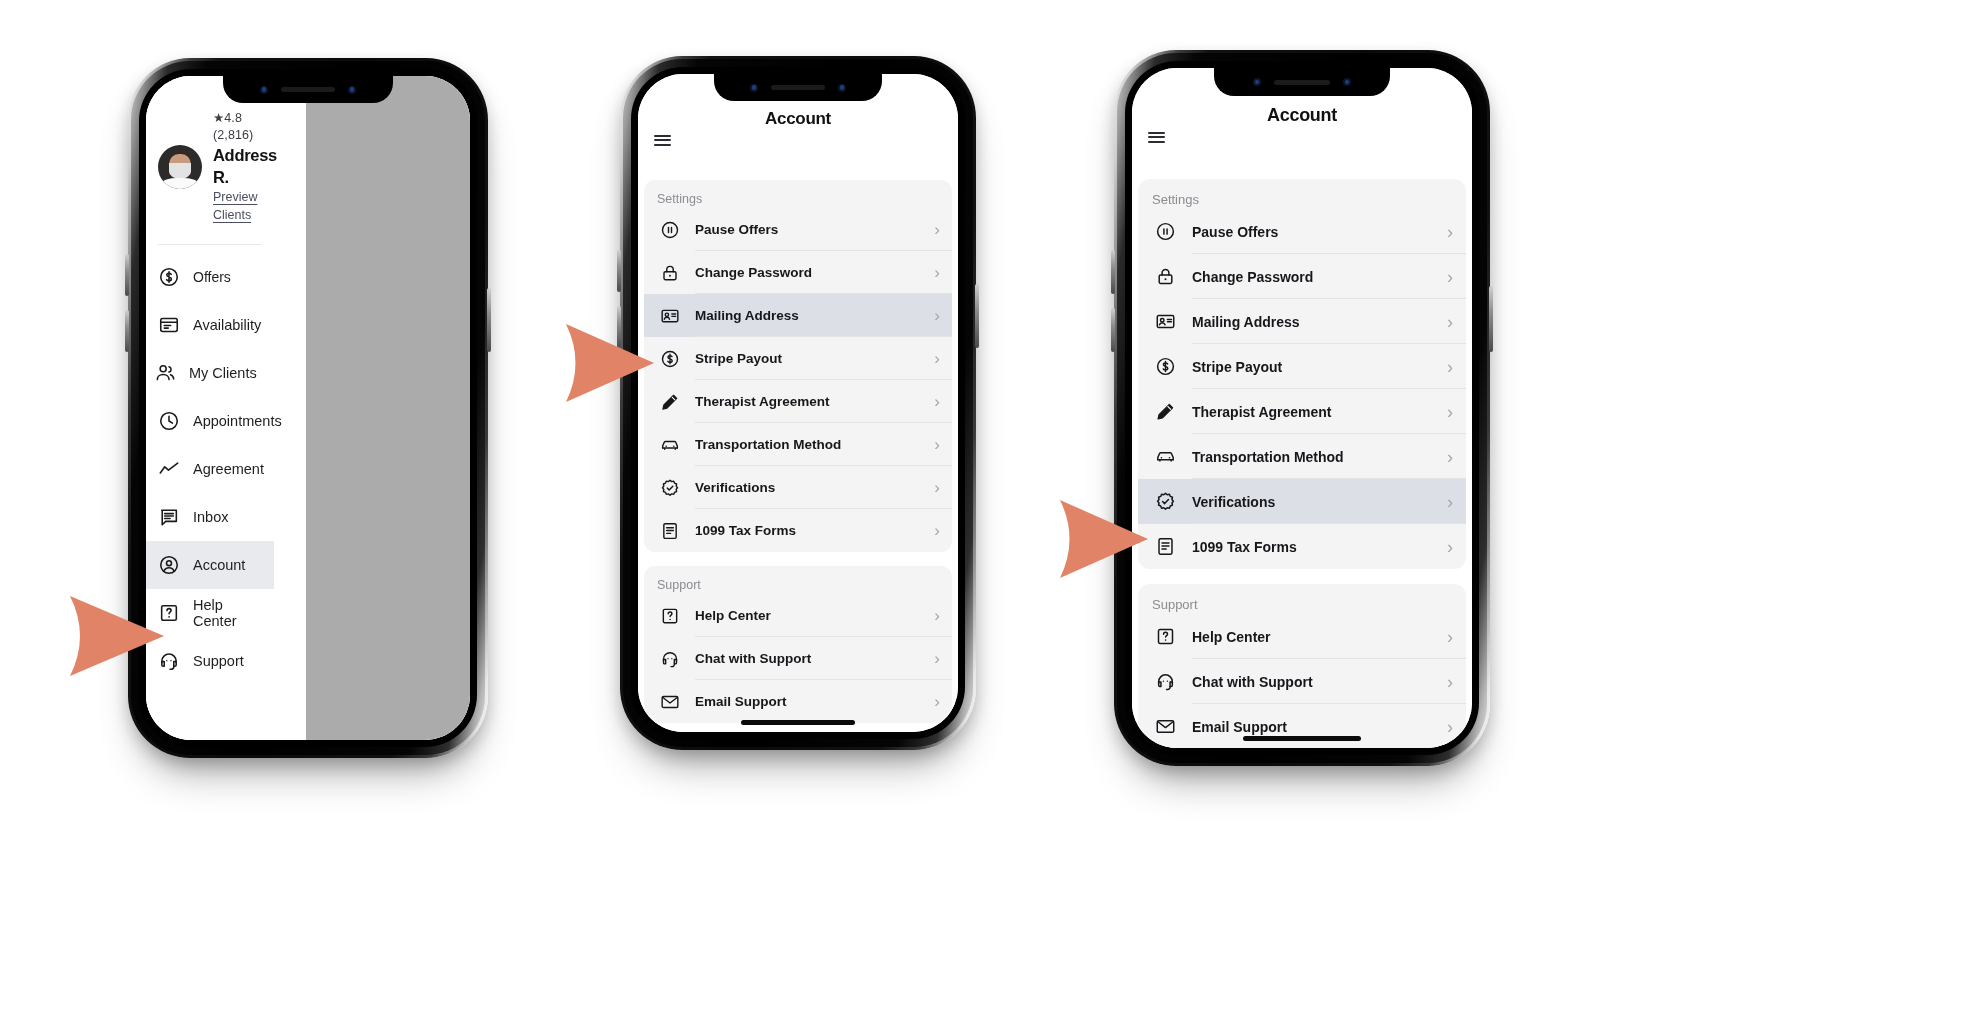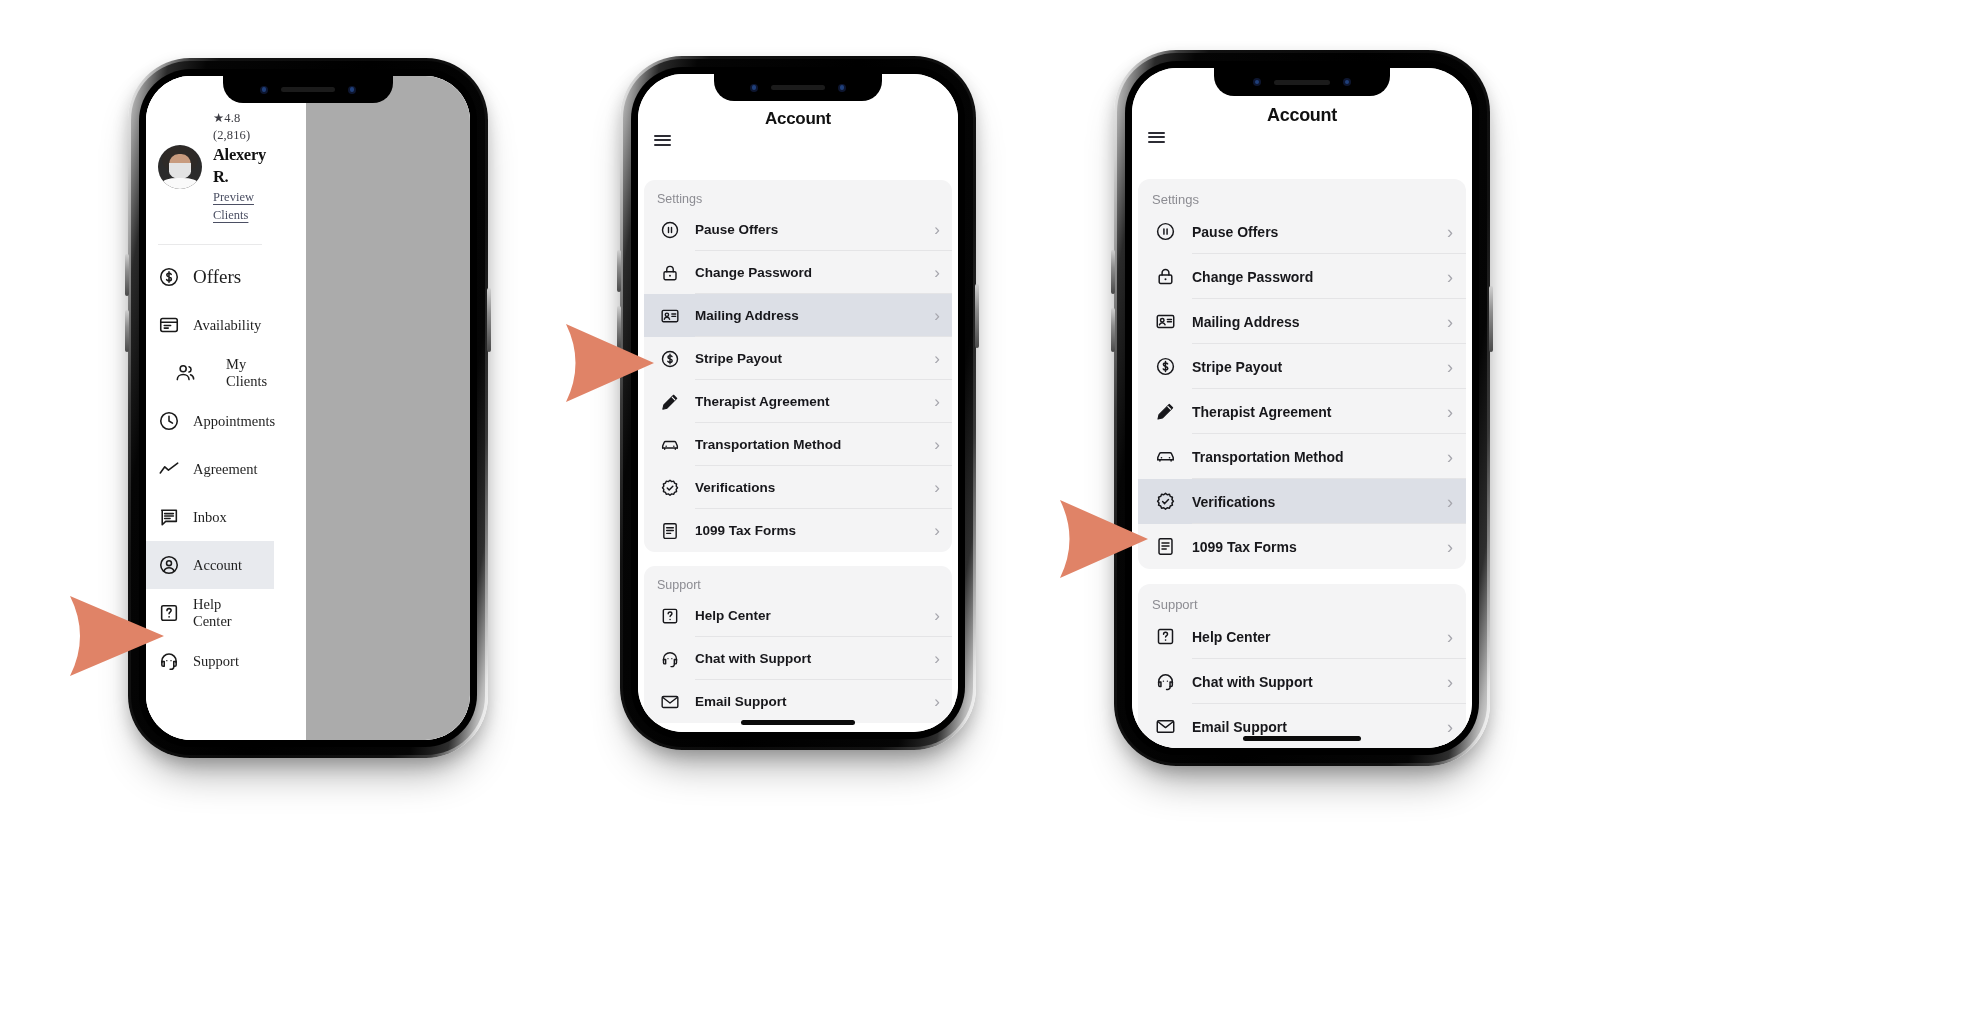--- a/index.html
+++ b/index.html
@@ -95,56 +95,56 @@
     <div class="screen">
       <div class="notch" style="width:170px;height:27px;">
         <span class="cam" style="width:8px;height:8px;"></span>
         <span class="spk" style="width:54px;height:5px;"></span>
         <span class="cam" style="width:8px;height:8px;"></span>
       </div>
 
       <div class="scr">
         <div class="scrim" style="left:160px;"></div>
 
-        <div class="drawer" style="width:128px;font-family:Liberation Serif, serif;">
+        <div class="drawer" style="width:128px;">
 
           <div class="prof" style="padding:34px 10px 0 12px;gap:11px;">
             <div class="avatar" style="width:44px;height:44px;">
               <span class="hair"></span>
               <span class="face"></span>
               <span class="beard"></span>
               <span class="shirt"></span>
             </div>
             <div class="meta">
               <div class="rating" style="font-size:12.5px;line-height:17px;">★4.8 (2,816)</div>
-              <div class="uname" style="font-size:16.5px;line-height:22px;">Alexery R.</div>
+              <div class="uname" style="font-size:16.5px;line-height:22px;">Address R.</div>
               <a class="plink" style="font-size:12.5px;line-height:18px;">Preview Clients</a>
             </div>
           </div>
           <div class="divider" style="margin:20px 12px 0 12px;"></div>
           <div class="navlist" style="margin-top:8px;">
               <div class="navrow" style="height: 48px; padding: 0px 12px; gap: 13px;">
                 <span class="ic" style="width:22px;height:22px;">
                   <span class="icglyph" style="width:22px;height:22px;display:block;"><svg viewBox="0 0 24 24" width="100%" height="100%">
                       <circle cx="12" cy="12" r="9" stroke="currentColor" fill="none" stroke-width="1.7" stroke-linecap="round" stroke-linejoin="round"></circle>
                       <path d="M14.4 9.1c-.5-.8-1.4-1.2-2.4-1.2-1.4 0-2.4.8-2.4 1.9 0 1.2 1 1.7 2.4 2.1 1.5.4 2.6.9 2.6 2.2 0 1.2-1.1 2-2.6 2-1.1 0-2.1-.4-2.6-1.3M12 6.3v11.4" stroke="currentColor" fill="none" stroke-width="1.7" stroke-linecap="round" stroke-linejoin="round"></path>
                     </svg></span>
                 </span>
-                <span class="lb" style="font-size:19px;">Offers</span>
+                <span class="lb" style="font-size:14px;">Offers</span>
               </div>
               <div class="navrow" style="height: 48px; padding: 0px 12px; gap: 13px;">
                 <span class="ic" style="width:22px;height:22px;">
                   <span class="icglyph" style="width:22px;height:22px;display:block;"><svg viewBox="0 0 24 24" width="100%" height="100%">
                       <rect x="3" y="5" width="18" height="14" rx="2" stroke="currentColor" fill="none" stroke-width="1.7" stroke-linecap="round" stroke-linejoin="round"></rect>
                       <path d="M3 9h18M6.8 12.6h7M6.8 15.4h4.4" stroke="currentColor" fill="none" stroke-width="1.7" stroke-linecap="round" stroke-linejoin="round"></path>
                     </svg></span>
                 </span>
                 <span class="lb" style="font-size:14.5px;">Availability</span>
               </div>
-              <div class="navrow" style="height: 48px; padding: 0px 28px; gap: 30px;">
+              <div class="navrow" style="height: 48px; padding: 0px 8px; gap: 13px;">
                 <span class="ic" style="width:22px;height:22px;">
                   <span class="icglyph" style="width:22px;height:22px;display:block;"><svg viewBox="0 0 24 24" width="100%" height="100%">
                       <circle cx="10" cy="7.4" r="3.3" stroke="currentColor" fill="none" stroke-width="1.7" stroke-linecap="round" stroke-linejoin="round"></circle>
                       <path d="M3.6 19.2c0-3.4 2.9-5.6 6.4-5.6s6.4 2.2 6.4 5.6" stroke="currentColor" fill="none" stroke-width="1.7" stroke-linecap="round" stroke-linejoin="round"></path>
                       <path d="M16.4 5.2a3 3 0 0 1 0 5.8M18 13.9c2 .7 3.4 2.4 3.4 4.6" stroke="currentColor" fill="none" stroke-width="1.7" stroke-linecap="round" stroke-linejoin="round"></path>
                     </svg></span>
                 </span>
                 <span class="lb" style="font-size:14.5px;">My Clients</span>
               </div>
               <div class="navrow" style="height: 48px; padding: 0px 12px; gap: 13px;">

